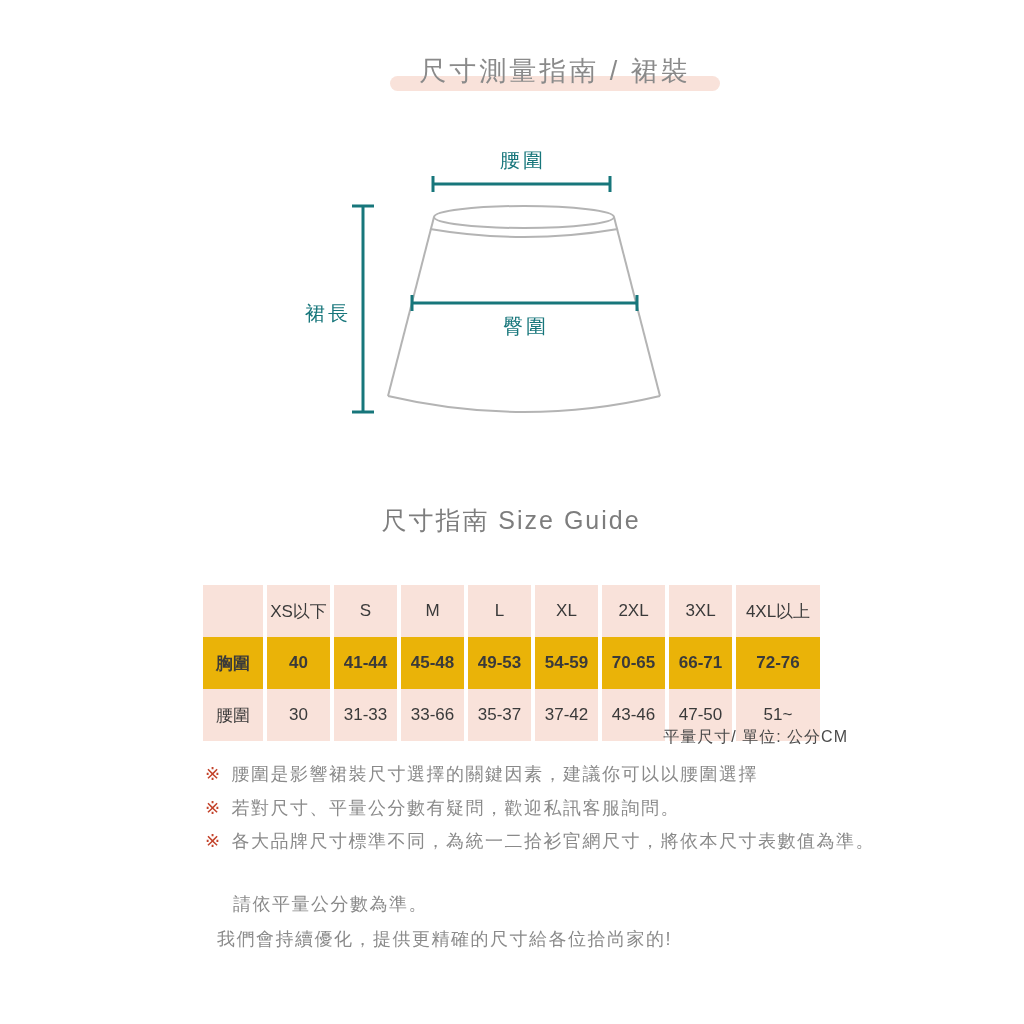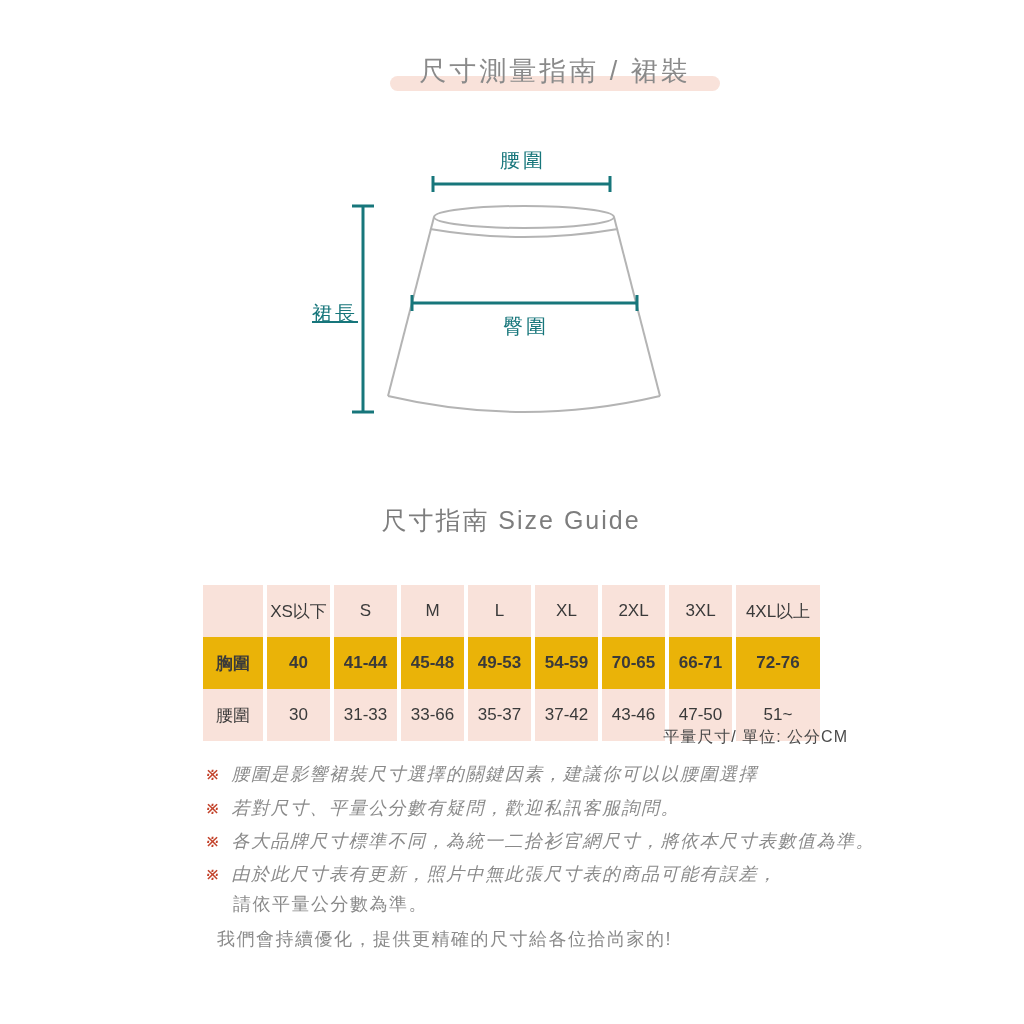--- a/index.html
+++ b/index.html
@@ -48,21 +48,21 @@
   .cell.white { background:#eab308;font-weight:bold; }
 
   .unit-note {
     position:absolute; top:727px; right:176px;
     font-size:16px; color:#4a4a4a; letter-spacing:1px; white-space:nowrap;
   }
 
   
   .note-line {
     position:absolute; left:205px; font-size:18px; color:#8a8a8a;
-    letter-spacing:1.5px; white-space:nowrap;font-style:italic;
+    letter-spacing:1.5px; white-space:nowrap;
   }
   .note-marker { color:#c3432b; margin-right:10px; font-size:18px; }
   .note-cont { position:absolute; left:233px; font-size:18px; color:#8a8a8a; letter-spacing:1.5px; white-space:nowrap;font-family:Liberation Mono, monospace; }
   .note-footer { position:absolute; left:217px; font-size:18px; color:#8a8a8a; letter-spacing:1.5px; white-space:nowrap; }
 </style>
 </head>
 <body>
 
 <div class="canvas">
 
@@ -87,21 +87,21 @@
       <path d="M 610 176 V 192"></path>
       <path d="M 363 206 V 412"></path>
       <path d="M 352 206 H 374"></path>
       <path d="M 352 412 H 374"></path>
       <path d="M 412 303 H 637"></path>
       <path d="M 412 295 V 311"></path>
       <path d="M 637 295 V 311"></path>
     </g>
   </svg>
   <div class="dlabel center" style="left:523px; top:147px;">腰圍</div>
-  <div class="dlabel" style="left:312px; top:300px;text-decoration:underline;">裙長</div>
+  <div class="dlabel" style="left:305px; top:300px;">裙長</div>
   <div class="dlabel center" style="left:526px; top:313px;">臀圍</div>
 
   <div class="section-title">尺寸指南 Size Guide</div>
 
   <div class="size-table">
 
     <div class="cell pink"></div>
     <div class="cell pink">XS以下</div>
     <div class="cell pink">S</div>
     <div class="cell pink">M</div>
@@ -136,19 +136,16 @@
 
   <div class="note-line" style="top:762px;">
     <span class="note-marker">※</span><span>腰圍是影響裙裝尺寸選擇的關鍵因素，建議你可以以腰圍選擇</span>
   </div>
   <div class="note-line" style="top:829px;">
     <span class="note-marker">※</span><span>各大品牌尺寸標準不同，為統一二拾衫官網尺寸，將依本尺寸表數值為準。</span>
   </div>
   <div class="note-line" style="top:796px;">
     <span class="note-marker">※</span><span>若對尺寸、平量公分數有疑問，歡迎私訊客服詢問。</span>
   </div>
-  <div class="note-line" style="top:862px;">
-    <span class="note-marker">※</span><span>由於此尺寸表有更新，照片中無此張尺寸表的商品可能有誤差，</span>
-  </div>
   <div class="note-cont" style="top:892px;">請依平量公分數為準。</div>
   <div class="note-footer" style="top:927px;">我們會持續優化，提供更精確的尺寸給各位拾尚家的!</div>
 
 </div>
 
 </body></html>

